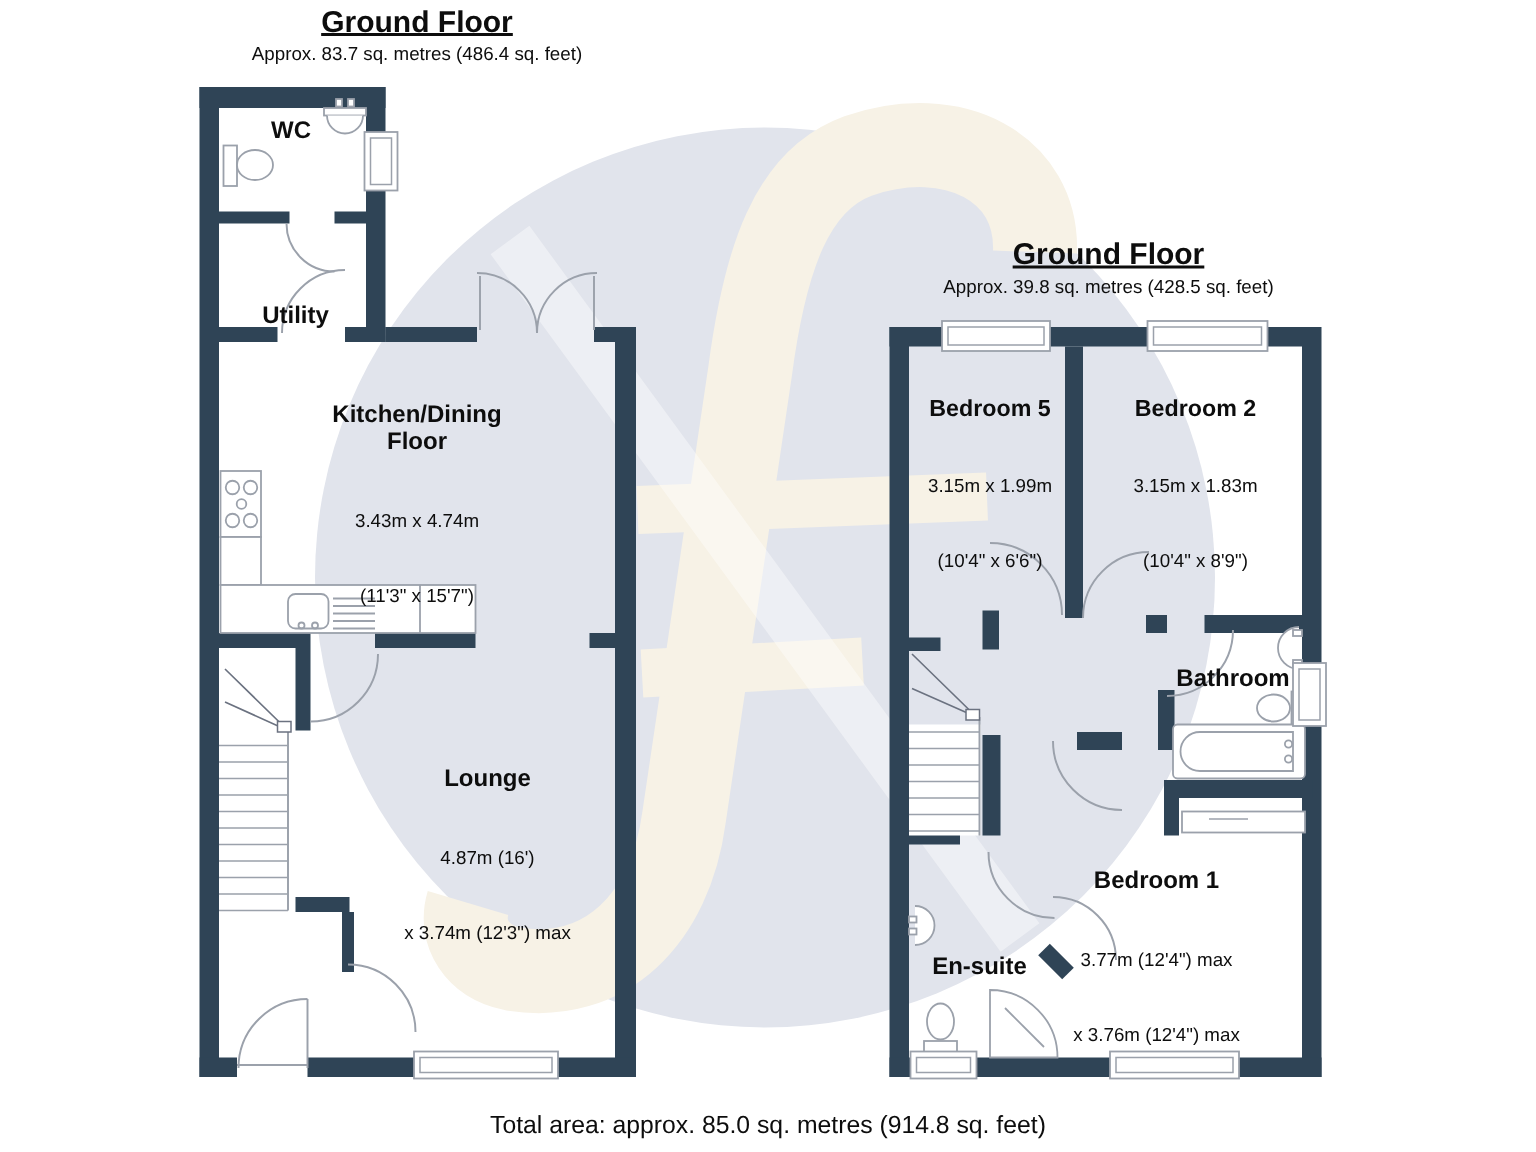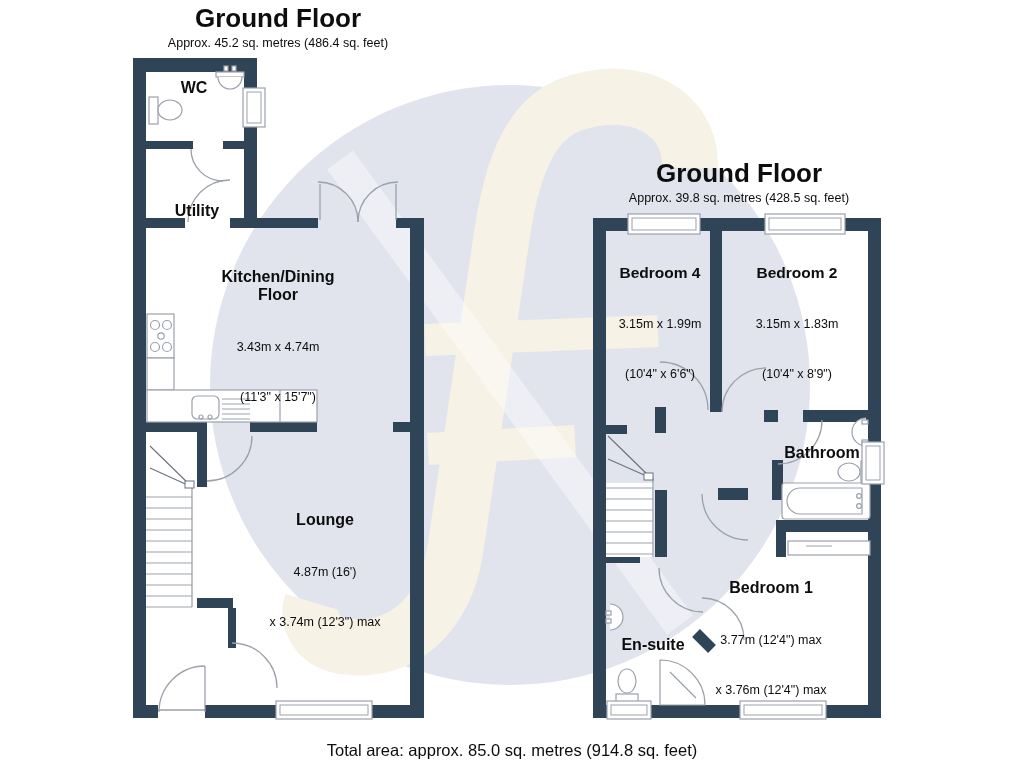--- a/index.html
+++ b/index.html
@@ -1,20 +1,20 @@
 <!DOCTYPE html>
 <html><head>
 <meta charset="utf-8">
 <style>
   html,body{margin:0;padding:0;background:#fff;}
   #canvas{position:relative;width:1024px;height:768px;background:#ffffff;overflow:hidden;
           font-family:"Liberation Sans","DejaVu Sans",sans-serif;color:#0d0d0d;}
   #plan-svg{position:absolute;left:0;top:0;}
   .lbl{position:absolute;text-align:center;line-height:1.12;white-space:nowrap;}
-  .title{font-size:26px;font-weight:bold;}
+  .title{font-size:20px;font-weight:bold;text-decoration:underline;}
   .subtitle{font-size:12.5px;margin-top:3px;}
   .rn{font-size:16px;font-weight:bold;}
   .rn-sm{font-size:15.5px;font-weight:bold;}
   .rd{font-size:12.5px;margin-top:36px;}
   .footer{position:absolute;left:0;top:741px;width:1024px;text-align:center;font-size:16.5px;}
 </style>
 </head>
 <body>
 <div id="canvas">
 
@@ -195,21 +195,21 @@
       <g>
         <rect x="740" y="701" width="86" height="18" fill="#ffffff" stroke="#9ba1ab" stroke-width="1.2"></rect>
         <rect x="744" y="705" width="78" height="10" fill="none" stroke="#9ba1ab" stroke-width="1"></rect>
       </g>
     </g>
   </g>
 </svg>
 
 <div class="lbl" style="left:128px;top:4px;width:300px;">
   <div class="title">Ground Floor</div>
-  <div class="subtitle">Approx. 45.2 sq. metres (486.4 sq. feet)</div>
+  <div class="subtitle">Approx. 83.7 sq. metres (486.4 sq. feet)</div>
 </div>
 
 <div class="lbl" style="left:589px;top:159px;width:300px;">
   <div class="title">Ground Floor</div>
   <div class="subtitle">Approx. 39.8 sq. metres (428.5 sq. feet)</div>
 </div>
 
 <div class="lbl rn" style="left:146px;top:79px;width:96px;">WC</div>
 
 <div class="lbl rn" style="left:137px;top:162px;width:120px;margin-top:40px;">Utility</div>
@@ -221,21 +221,21 @@
   <div class="rd">(11'3" x 15'7")</div>
 </div>
 
 <div class="lbl" style="left:225px;top:511px;width:200px;">
   <div class="rn">Lounge</div>
   <div class="rd">4.87m (16')</div>
   <div class="rd">x 3.74m (12'3") max</div>
 </div>
 
 <div class="lbl" style="left:600px;top:264px;width:120px;">
-  <div class="rn-sm">Bedroom 4</div>
+  <div class="rn-sm">Bedroom 5</div>
   <div class="rd">3.15m x 1.99m</div>
   <div class="rd">(10'4" x 6'6")</div>
 </div>
 
 <div class="lbl" style="left:737px;top:264px;width:120px;">
   <div class="rn-sm">Bedroom 2</div>
   <div class="rd">3.15m x 1.83m</div>
   <div class="rd">(10'4" x 8'9")</div>
 </div>
 

